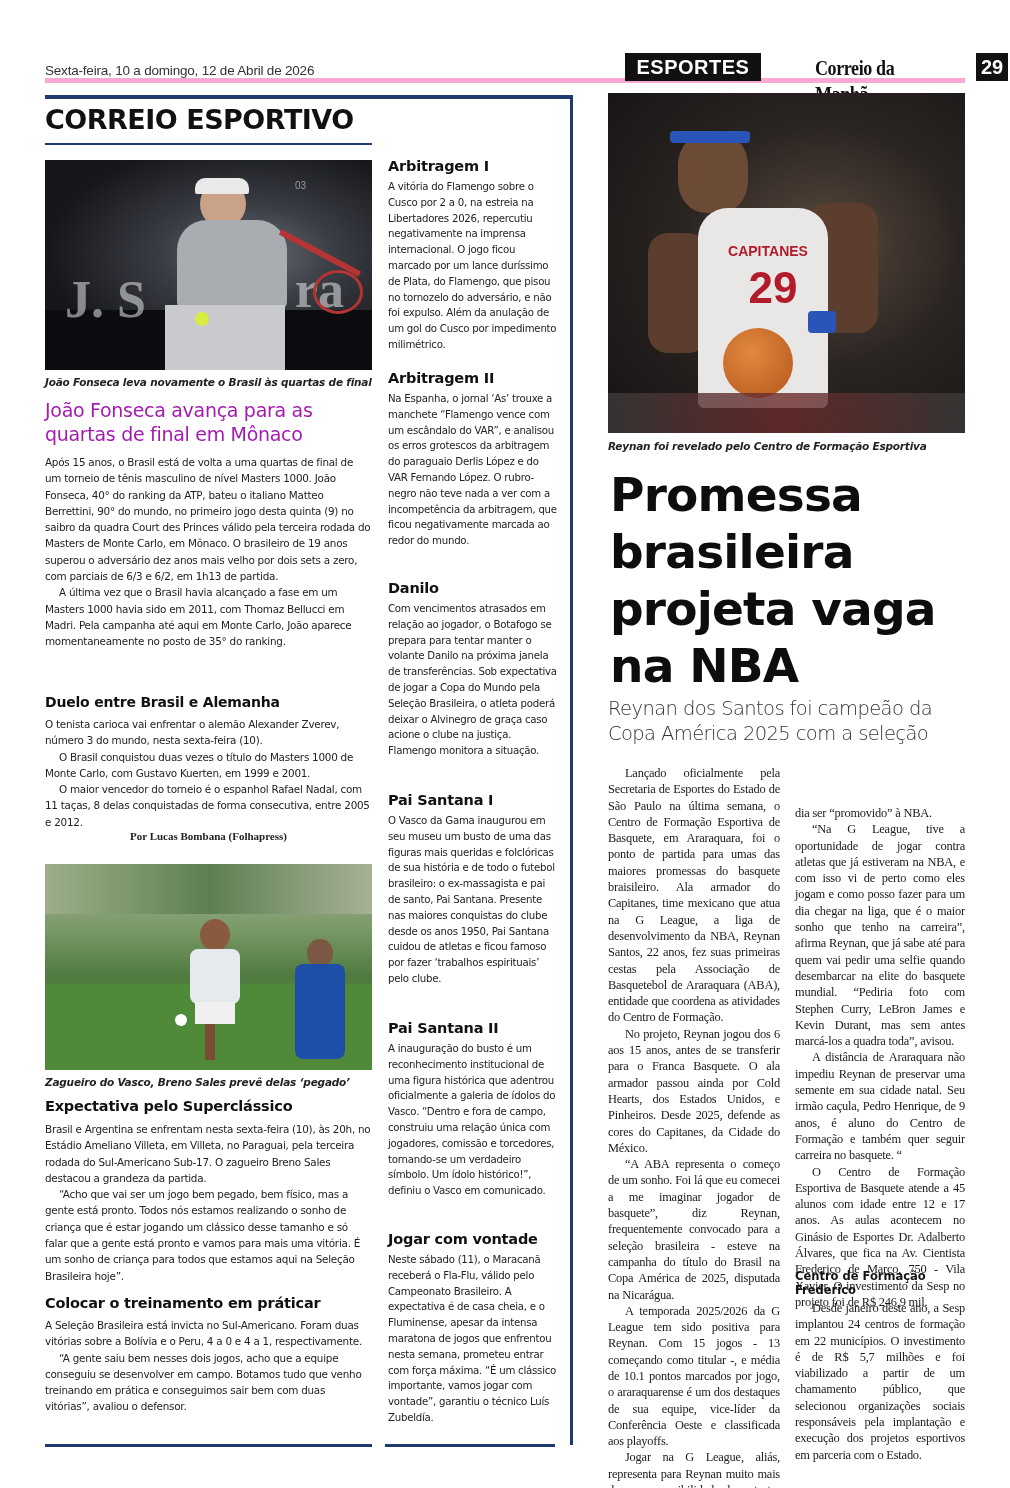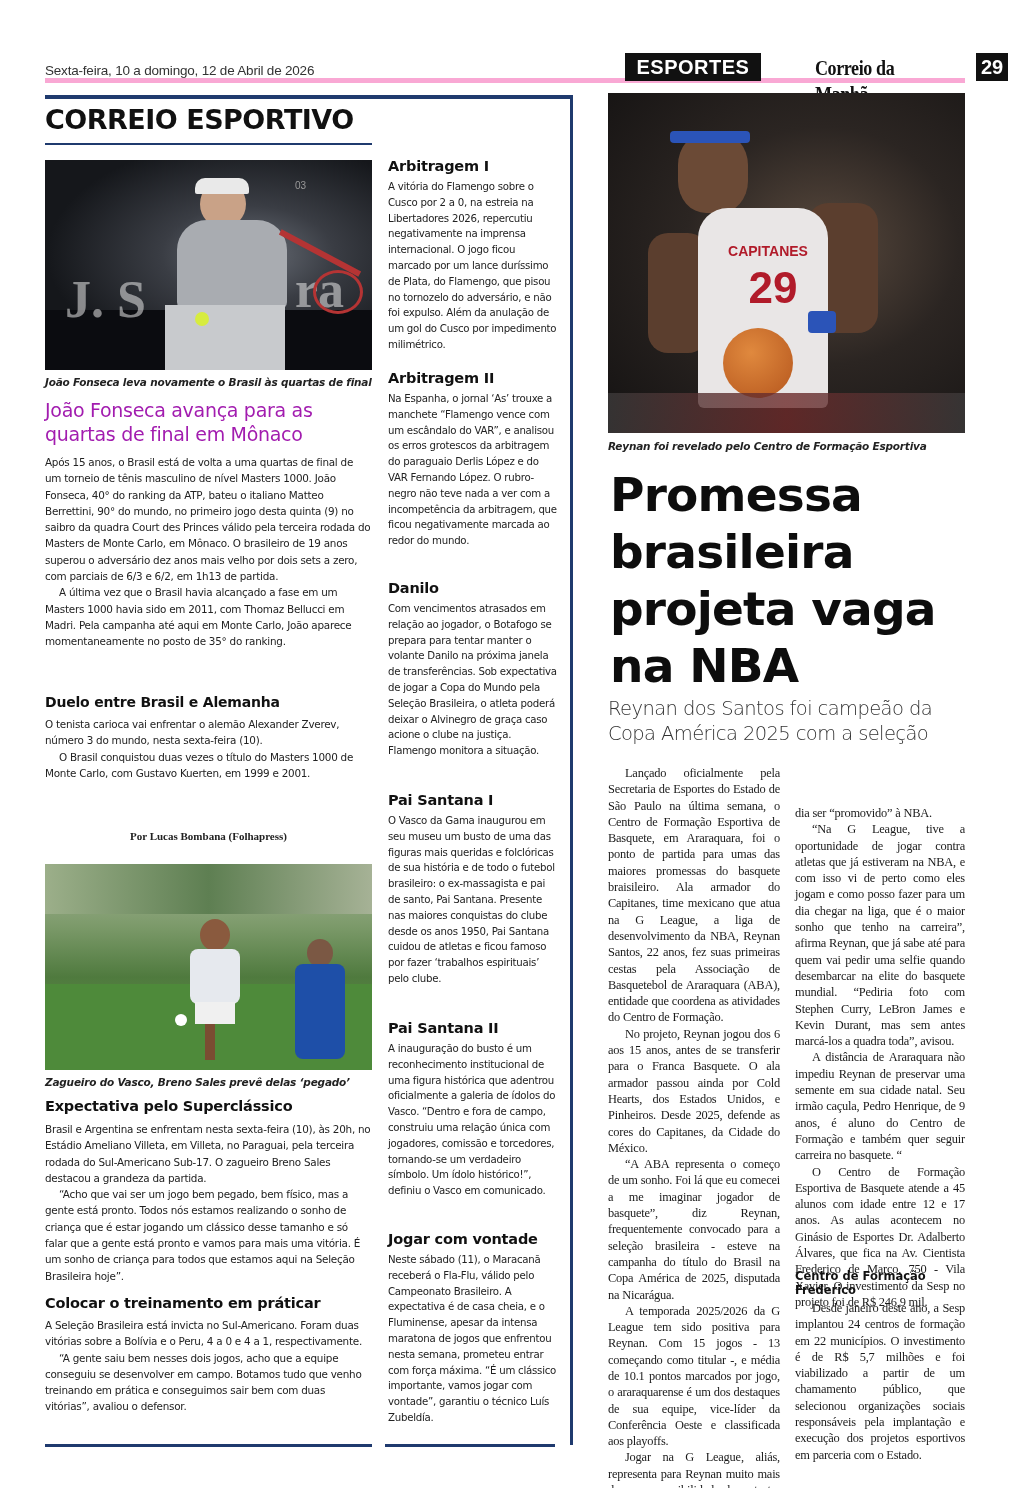--- a/index.html
+++ b/index.html
@@ -91,20 +91,21 @@
 
 <div class="body" style="left:45px; top:454px; width:327px;">
   <p>Após 15 anos, o Brasil está de volta a uma quartas de final de um torneio de tênis masculino de nível Masters 1000. João Fonseca, 40° do ranking da ATP, bateu o italiano Matteo Berrettini, 90° do mundo, no primeiro jogo desta quinta (9) no saibro da quadra Court des Princes válido pela terceira rodada do Masters de Monte Carlo, em Mônaco. O brasileiro de 19 anos superou o adversário dez anos mais velho por dois sets a zero, com parciais de 6/3 e 6/2, em 1h13 de partida.</p>
   <p class="ind">A última vez que o Brasil havia alcançado a fase em um Masters 1000 havia sido em 2011, com Thomaz Bellucci em Madri. Pela campanha até aqui em Monte Carlo, João aparece momentaneamente no posto de 35° do ranking.</p>
 </div>
 
 <div class="h3" style="left:45px; top:694px; width:327px;">Duelo entre Brasil e Alemanha</div>
 <div class="body" style="left:45px; top:716px; width:327px;">
   <p>O tenista carioca vai enfrentar o alemão Alexander Zverev, número 3 do mundo, nesta sexta-feira (10).</p>
   <p class="ind">O Brasil conquistou duas vezes o título do Masters 1000 de Monte Carlo, com Gustavo Kuerten, em 1999 e 2001.</p>
+  <p class="ind">O maior vencedor do torneio é o espanhol Rafael Nadal, com 11 taças, 8 delas conquistadas de forma consecutiva, entre 2005 e 2012.</p>
 </div>
 <div class="byline" style="left:45px; top:830px; width:327px;">Por Lucas Bombana (Folhapress)</div>
 
 <div class="credit" style="left:45px; top:852px; width:327px;">Nelson Terme/ CBF</div>
 <div class="photo photo-soccer">
   <div class="shape" style="left:0;top:0;width:327px;height:50px;background:linear-gradient(90deg,#9caf8a,#5e7f52,#a6b296);"></div>
   <div class="shape" style="left:0;top:120px;width:327px;height:86px;background:#4e8a3a;"></div>
   <div class="shape" style="left:155px;top:55px;width:30px;height:32px;border-radius:50%;background:#8a5a3e;"></div>
   <div class="shape" style="left:145px;top:85px;width:50px;height:55px;border-radius:8px;background:#e6e9ee;"></div>
   <div class="shape" style="left:150px;top:138px;width:40px;height:22px;background:#f0f0f0;"></div>

